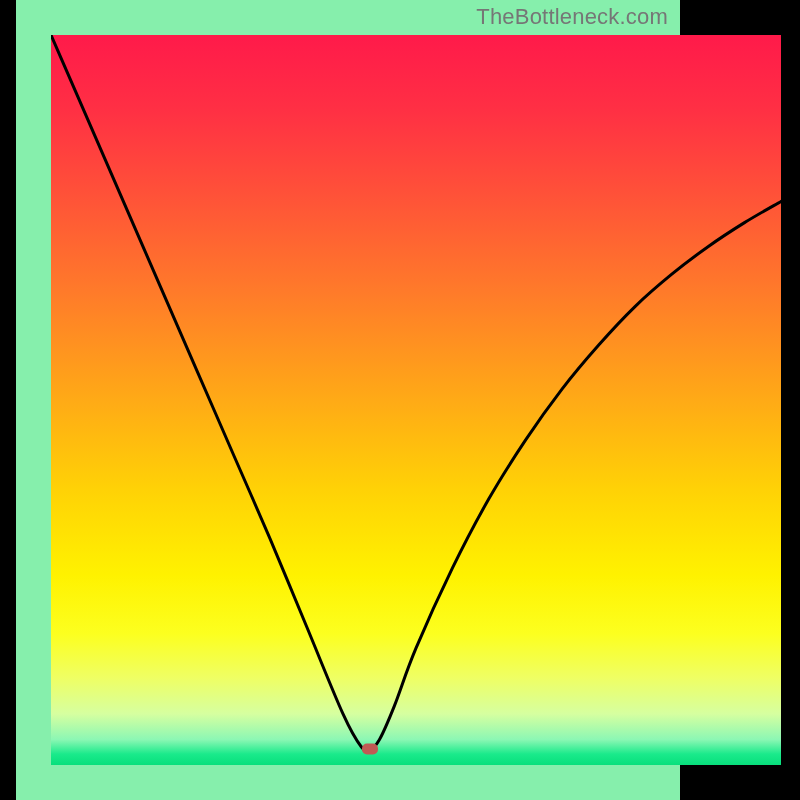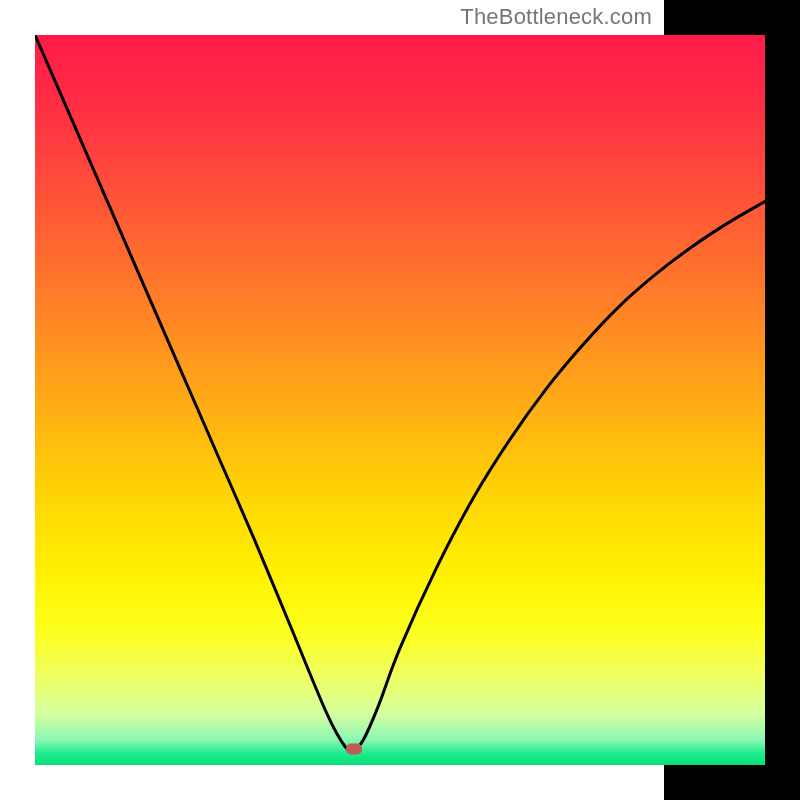--- a/index.html
+++ b/index.html
@@ -5,25 +5,25 @@
   html, body {
     margin: 0;
     padding: 0;
     width: 800px;
     height: 800px;
     background: #000;
     overflow: hidden;
   }
   .frame {
     position: absolute;
-    left: 0;
+    left: 16px;
     top: 0;
     width: 664px;
     height: 800px;
-    background: #ffffff;
+    background: #86efac;
   }
   .plot-area {
     position: absolute;
     left: 35px;
     top: 35px;
     width: 730px;
     height: 730px;
     overflow: hidden;
   }
   .gradient {

